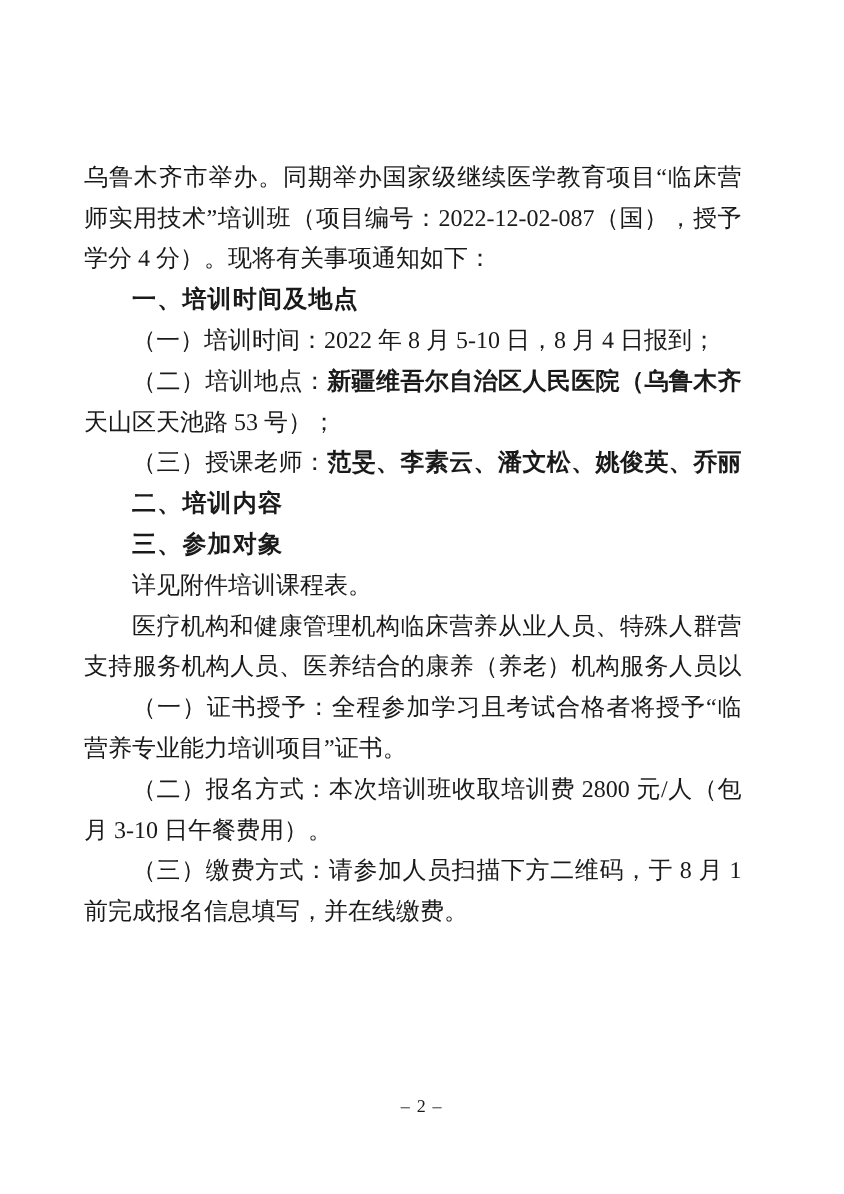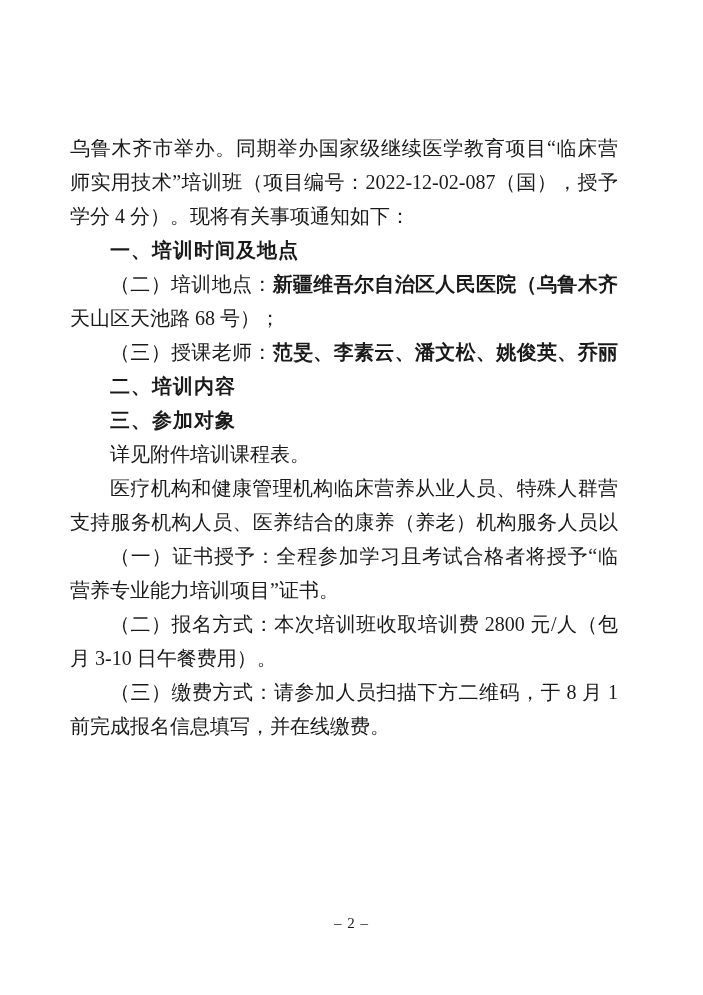--- a/index.html
+++ b/index.html
@@ -39,22 +39,23 @@
 </style>
 </head>
 <body>
 
 <div class="page">
   <div class="content" id="doc-lines">
       <div class="line fill"><span class="seg-body">乌鲁木齐市举办。同期举办国家级继续医学教育项目“临床营养</span></div>
       <div class="line fill"><span class="seg-body">师实用技术”培训班（项目编号：2022-12-02-087（国），授予 I 类</span></div>
       <div class="line"><span class="seg-body">学分 4 分）。现将有关事项通知如下：</span></div>
       <div class="line indent"><span class="seg-heading">一、培训时间及地点</span></div>
+      <div class="line indent"><span class="seg-body">（一）培训时间：2022 年 8 月 5-10 日，8 月 4 日报到；</span></div>
       <div class="line fill indent"><span class="seg-body">（二）培训地点：</span><span class="seg-bold">新疆维吾尔自治区人民医院（乌鲁木齐市</span></div>
-      <div class="line"><span class="seg-body">天山区天池路 68 号）；</span></div>
+      <div class="line"><span class="seg-body">天山区天池路 53 号）；</span></div>
       <div class="line fill indent"><span class="seg-body">（三）授课老师：</span><span class="seg-bold">范旻、李素云、潘文松、姚俊英、乔丽云等。</span></div>
       <div class="line indent"><span class="seg-heading">二、培训内容</span></div>
       <div class="line indent"><span class="seg-heading">三、参加对象</span></div>
       <div class="line indent"><span class="seg-body">详见附件培训课程表。</span></div>
       <div class="line fill indent"><span class="seg-body">医疗机构和健康管理机构临床营养从业人员、特殊人群营养</span></div>
       <div class="line fill"><span class="seg-body">支持服务机构人员、医养结合的康养（养老）机构服务人员以及</span></div>
       <div class="line fill indent"><span class="seg-body">（一）证书授予：全程参加学习且考试合格者将授予“临床</span></div>
       <div class="line"><span class="seg-body">营养专业能力培训项目”证书。</span></div>
       <div class="line fill indent"><span class="seg-body">（二）报名方式：本次培训班收取培训费 2800 元/人（包含 8</span></div>
       <div class="line"><span class="seg-body">月 3-10 日午餐费用）。</span></div>

